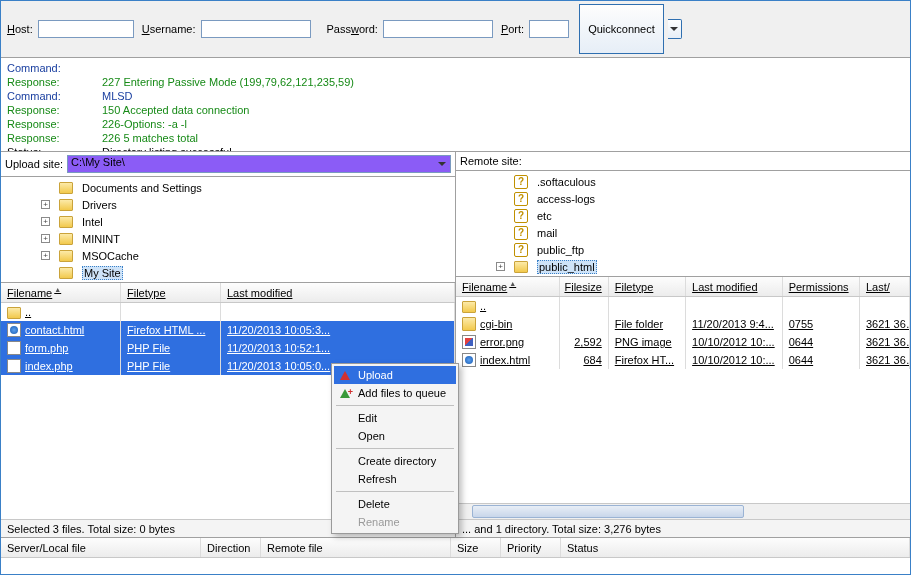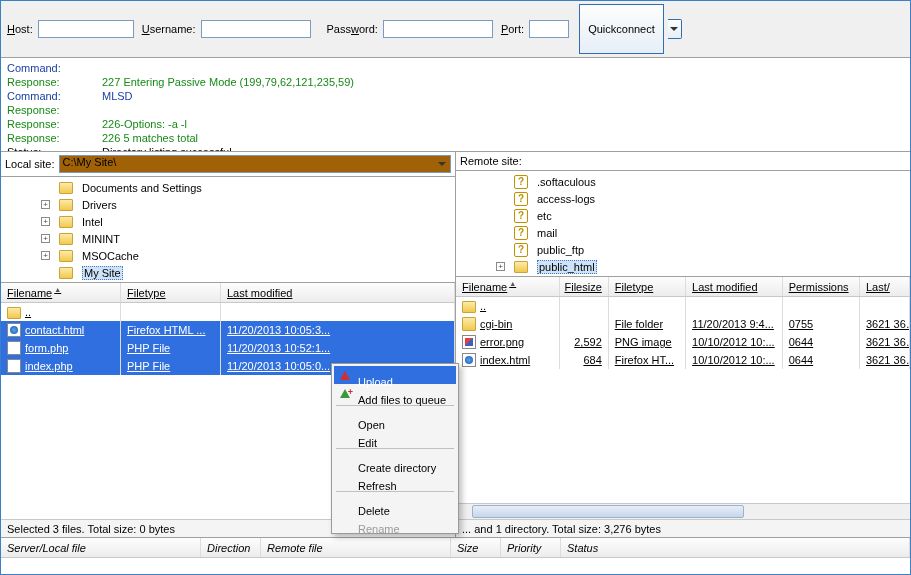--- a/index.html
+++ b/index.html
@@ -78,21 +78,21 @@
     border-right: 1px solid #a0a0a0;
   }
   .pane:last-child { border-right: none; }
   .path-row {
     display:flex; align-items:center;
     padding: 3px 4px;
     gap:4px;
     border-bottom: 1px solid #a0a0a0;
   }
   .path-row select, .path-row .path-combo {
-    flex:1; height:18px; border:1px solid #7a9ac0; background:#a16207; font-size:11px; padding:0 16px 0 3px;
+    flex:1; height:18px; border:1px solid #7a9ac0; background:#8b5cf6; font-size:11px; padding:0 16px 0 3px;
     position:relative;
   }
   .path-combo .combo-arrow{
     position:absolute; right:1px; top:1px; width:14px; height:14px;
     display:flex;align-items:center;justify-content:center;
     cursor:pointer;
   }
   .tree {
     height: 106px;
     overflow-y: scroll;
@@ -156,40 +156,40 @@
   .file-ic.up::before{content:"";position:absolute;width:12px;height:10px;top:2px;left:0;background:linear-gradient(#fceaa8,#f2c94c);border:1px solid #caa33a;border-radius:1px;}
   .status-strip{
     height:18px;border-top:1px solid #c8c8c8;background:#f4f4f4;
     padding:2px 6px;display:flex;align-items:center;
   }
   .queue-header{
     display:flex;height:20px;background:linear-gradient(#fdfdfd,#ececec);
     border-bottom:1px solid #c8c8c8;
   }
   .queue-header .qcol{
-    padding:2px 6px;border-right:1px solid #dcdcdc;display:flex;align-items:center;font-style:italic;
+    padding:2px 6px;border-right:1px solid #dcdcdc;display:flex;align-items:center;
   }
   .hscroll {
     height:16px;border-top:1px solid #c8c8c8;background:#f0f0f0;position:relative;
   }
   .hscroll .thumb{position:absolute;left:16px;top:1px;height:13px;width:60%;background:linear-gradient(#e8eef6,#c8d6ea);border:1px solid #9ab3d4;border-radius:2px;}
 
   
   .ctx-menu {
     position:absolute;
     left:331px; top:363px;
     width:128px;
     background:#f4f4f4;
     border:1px solid #9a9a9a;
     box-shadow: 3px 3px 6px rgba(0,0,0,.25);
     padding:2px;
     z-index:50;
   }
   .ctx-item{
-    display:flex;align-items:flex-start;gap:6px;
+    display:flex;align-items:flex-end;gap:6px;
     padding:10px 6px 3px 24px;
     position:relative;cursor:pointer;font-size:11px;height:18px;
   }
   .ctx-item.hl{ background:#2f6fe0;color:#fff; }
   .ctx-item.disabled{ color:#9a9a9a; cursor:default;}
   .ctx-sep{ height:1px;background:#c0c0c0;margin:3px 2px; }
   .ctx-icon{position:absolute;left:4px;top:2px;width:14px;height:14px;display:flex;align-items:center;justify-content:center;}
   .arrow-up-red{width:0;height:0;border-left:5px solid transparent;border-right:5px solid transparent;border-bottom:9px solid #d03030;}
   .arrow-up-green{width:0;height:0;border-left:5px solid transparent;border-right:5px solid transparent;border-bottom:9px solid #3a9a3a;position:relative;}
   .arrow-up-green::after{content:"+";position:absolute;right:-8px;top:-2px;font-size:9px;color:#d03030;font-weight:bold;}
@@ -232,40 +232,41 @@
     <div class="log-row">
       <div class="log-label green">Response:</div>
       <div class="log-text green">227 Entering Passive Mode (199,79,62,121,235,59)</div>
     </div>
     <div class="log-row">
       <div class="log-label blue">Command:</div>
       <div class="log-text blue">MLSD</div>
     </div>
     <div class="log-row">
       <div class="log-label green">Response:</div>
+      <div class="log-text green">150 Accepted data connection</div>
     </div>
     <div class="log-row">
       <div class="log-label green">Response:</div>
       <div class="log-text green">226-Options: -a -l</div>
     </div>
     <div class="log-row">
       <div class="log-label green">Response:</div>
       <div class="log-text green">226 5 matches total</div>
     </div>
     <div class="log-row">
       <div class="log-label black">Status:</div>
       <div class="log-text black">Directory listing successful</div>
     </div>
   </div>
 
 <div class="panes">
 
   <div class="pane">
     <div class="path-row">
-      <span>Local site:</span>
+      <span>Upload site:</span>
       <div class="path-combo">
         <span>C:\My Site\</span>
         <div class="combo-arrow">
             <div class="tri-down"></div>
           </div>
       </div>
     </div>
     <div class="tree" id="local-tree">
         <div class="tree-item indent2">
           <div class="expander empty"></div>
@@ -464,24 +465,24 @@
     <span>Upload</span>
   </div>
   <div class="ctx-item">
     <div class="ctx-icon">
         <div class="arrow-up-green"></div>
       </div>
     <span>Add files to queue</span>
   </div>
   <div class="ctx-sep"></div>
   <div class="ctx-item">
+      <span>Edit</span>
+    </div>
+  <div class="ctx-item">
       <span>Open</span>
-    </div>
-  <div class="ctx-item">
-      <span>Edit</span>
     </div>
   <div class="ctx-sep"></div>
   <div class="ctx-item">
       <span>Create directory</span>
     </div>
   <div class="ctx-item">
       <span>Refresh</span>
     </div>
   <div class="ctx-sep"></div>
   <div class="ctx-item">

